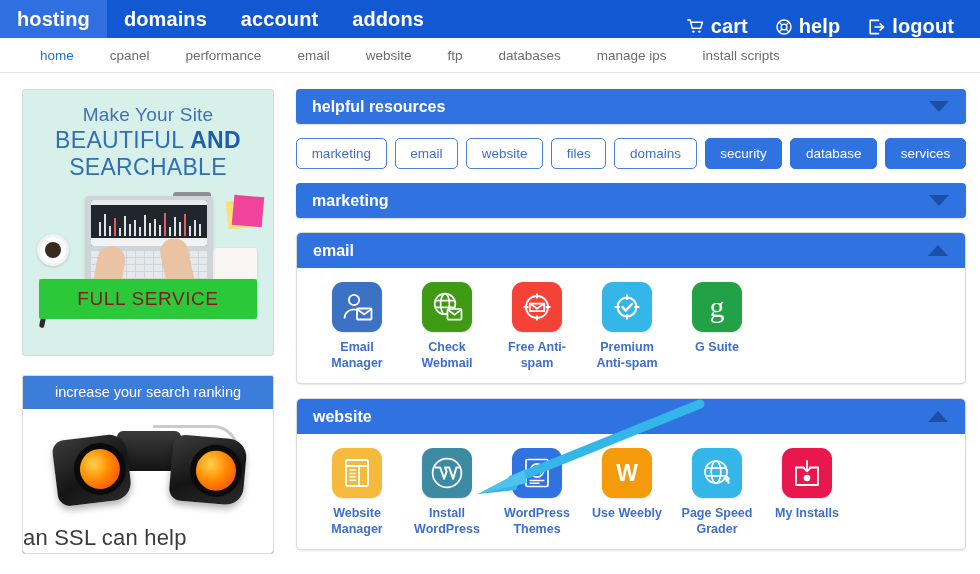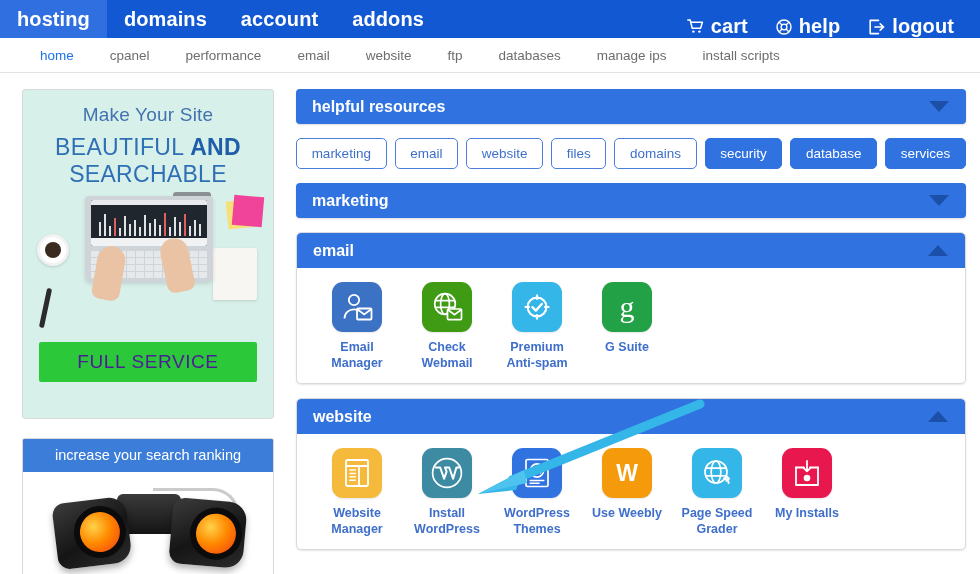--- a/index.html
+++ b/index.html
@@ -70,24 +70,24 @@
   .sidebar { width: 252px; flex: 0 0 252px; }
   .ad {
     border: 1px solid #d9d9d9;
     border-radius: 3px;
     overflow: hidden;
     background: #4c1d95;
     margin-bottom: 19px;
   }
 
   
-  .ad1 { background: #d8f0ea; position: relative; height: 330px; }
+  .ad1 { background: #d8f0ea; position: relative; height: 267px; }
   .ad1-head { padding: 14px 10px 4px; text-align: center; }
   .ad1-l1 { font-size: 19px; color: #4273b0; letter-spacing: .2px; }
-  .ad1-l2 { font-size: 23px; color: #2f6fb5; letter-spacing: .3px; margin-top: 8px; }
+  .ad1-l2 { font-size: 23px; color: #2f6fb5; letter-spacing: .3px; margin-top: 1px; }
   .ad1-l2 b { color: #1f5fa9; }
   .ad1-l3 { font-size: 23px; color: #2f6fb5; letter-spacing: .3px; }
   .desk { position: absolute; left: 0; right: 0; top: 100px; bottom: 0; }
   .laptop {
     position: absolute; left: 62px; top: 6px; width: 128px; height: 86px;
     background: #cfd4d8; border-radius: 4px 4px 6px 6px;
     box-shadow: 0 2px 4px rgba(0,0,0,.12);
   }
   .laptop-screen {
     position: absolute; left: 6px; top: 4px; right: 6px; height: 46px;
@@ -109,21 +109,21 @@
     box-shadow: 0 1px 3px rgba(0,0,0,.15);
   }
   .cup:after { content:""; position:absolute; inset:5px; border-radius:50%; background:#3a2a20; }
   .notepad { position:absolute; right: 16px; top: 58px; width: 44px; height: 52px; background:#f7f6f2; border-radius:2px; box-shadow:0 1px 3px rgba(0,0,0,.14); }
   .sticky1 { position:absolute; right: 16px; top: 10px; width: 30px; height: 28px; background:#f6e07a; transform: rotate(-6deg); }
   .sticky2 { position:absolute; right: 10px; top: 6px; width: 30px; height: 30px; background:#f0449a; transform: rotate(5deg); }
   .stapler { position:absolute; right: 62px; top: 2px; width: 38px; height: 24px; background:#8c8f93; border-radius:3px; }
   .pen { position:absolute; left: 20px; top: 98px; width: 5px; height: 40px; background:#2b2b2b; transform: rotate(12deg); border-radius: 2px; }
   .fullservice {
     position: absolute; left: 16px; right: 16px; bottom: 36px;
-    background: #2bc93a; color: #4c1d95;
+    background: #2bc93a; color: #7f1d1d;
     text-align: center; font-size: 19px; letter-spacing: .6px;
     padding: 9px 0; border-radius: 2px; cursor: pointer;
   }
 
   
   .ad2 { }
   .ad2-head {
     background: #3b7dd8; color: #ffffff;
     text-align: center; font-size: 14.5px;
     padding: 8px 0 9px;
@@ -430,20 +430,31 @@
                 <circle cx="15" cy="14" r="10.3"></circle>
                 <ellipse cx="15" cy="14" rx="4.4" ry="10.3"></ellipse>
                 <path d="M4.9 10.6h20.2M4.9 17.4h20.2"></path>
                 <rect x="17.5" y="19" width="14" height="10.6" rx="1" fill="#3f9a14"></rect>
                 <path d="M17.5 19.5l7 5.2 7-5.2"></path>
               </svg>
             </div>
             <div class="tile-label">Check Webmail</div>
           </div>
 
+          <div class="tile">
+            <div class="tile-icon" style="background:#f44336">
+              <svg width="34" height="34" viewBox="0 0 34 34" fill="none" stroke="#ffffff" stroke-width="1.8">
+                <circle cx="17" cy="17" r="11"></circle>
+                <path d="M17 3.4v5M17 25.6v5M3.4 17h5M25.6 17h5"></path>
+                <path d="M9.8 13.6h14.4v7.6H9.8z" fill="#f44336"></path>
+                <path d="M9.8 13.6l7.2 5 7.2-5"></path>
+              </svg>
+            </div>
+            <div class="tile-label">Free Anti-spam</div>
+          </div>
 
           <div class="tile">
             <div class="tile-icon" style="background:#35b6e8">
               <svg width="34" height="34" viewBox="0 0 34 34" fill="none" stroke="#ffffff" stroke-width="2.1">
                 <circle cx="17" cy="17" r="9.4"></circle>
                 <path d="M17 4.6v5.2M17 24.2v5.2M4.6 17h5.2M24.2 17h5.2"></path>
                 <path d="M12.4 17.2l3.4 3.4 6-6.6" stroke-width="2.4" stroke-linecap="round" stroke-linejoin="round"></path>
               </svg>
             </div>
             <div class="tile-label">Premium Anti-spam</div>

